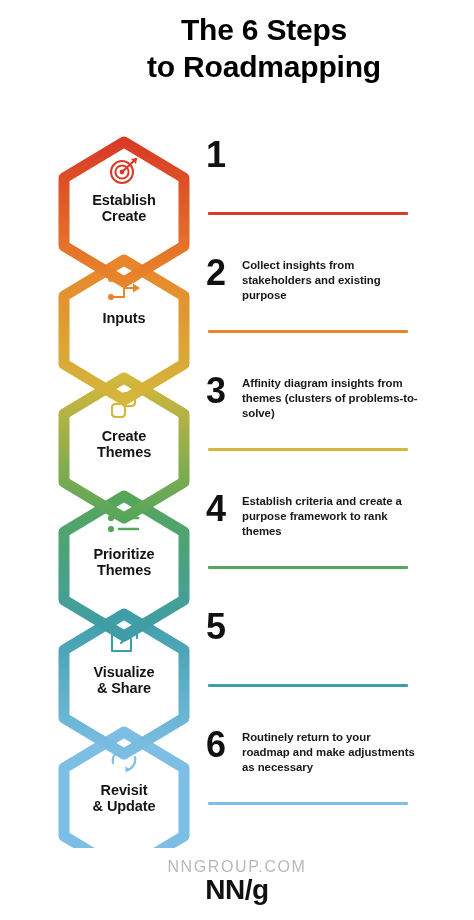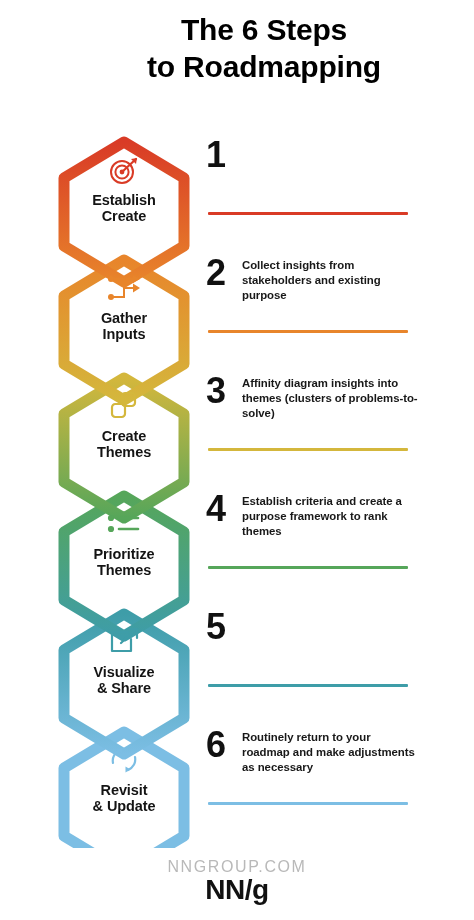--- a/index.html
+++ b/index.html
@@ -213,21 +213,20 @@
         <path d="M-1.5 -12.5 L-6.5 -9.5 L-1.5 -6.5 Z" stroke="none"></path>
         <path d="M1.5 12.5 L6.5 9.5 L1.5 6.5 Z" stroke="none"></path>
       </g>
     </svg>
 
     <div class="hexlabel" style="top:84px">
       <span>Establish</span>
       <span>Create</span>
     </div>
     <div class="hexlabel" style="top:202px">
-      <span>Gather</span>
       <span>Inputs</span>
     </div>
     <div class="hexlabel" style="top:320px">
       <span>Create</span>
       <span>Themes</span>
     </div>
     <div class="hexlabel" style="top:438px">
       <span>Prioritize</span>
       <span>Themes</span>
     </div>
@@ -254,21 +253,21 @@
       <div class="step-row">
         <div class="step-num">2</div>
         <div class="step-desc">Collect insights from stakeholders and existing purpose</div>
       </div>
       <div class="step-rule" style="top:74px;background:#E8852B"></div>
     </div>
 
     <div class="step" style="top:266px">
       <div class="step-row">
         <div class="step-num">3</div>
-        <div class="step-desc">Affinity diagram insights into themes (clusters of problems-to-solve)</div>
+        <div class="step-desc">Affinity diagram insights from themes (clusters of problems-to-solve)</div>
       </div>
       <div class="step-rule" style="top:74px;background:#D4B73C"></div>
     </div>
 
     <div class="step" style="top:384px">
       <div class="step-row">
         <div class="step-num">4</div>
         <div class="step-desc">Establish criteria and create a purpose framework to rank themes</div>
       </div>
       <div class="step-rule" style="top:74px;background:#56A65A"></div>

